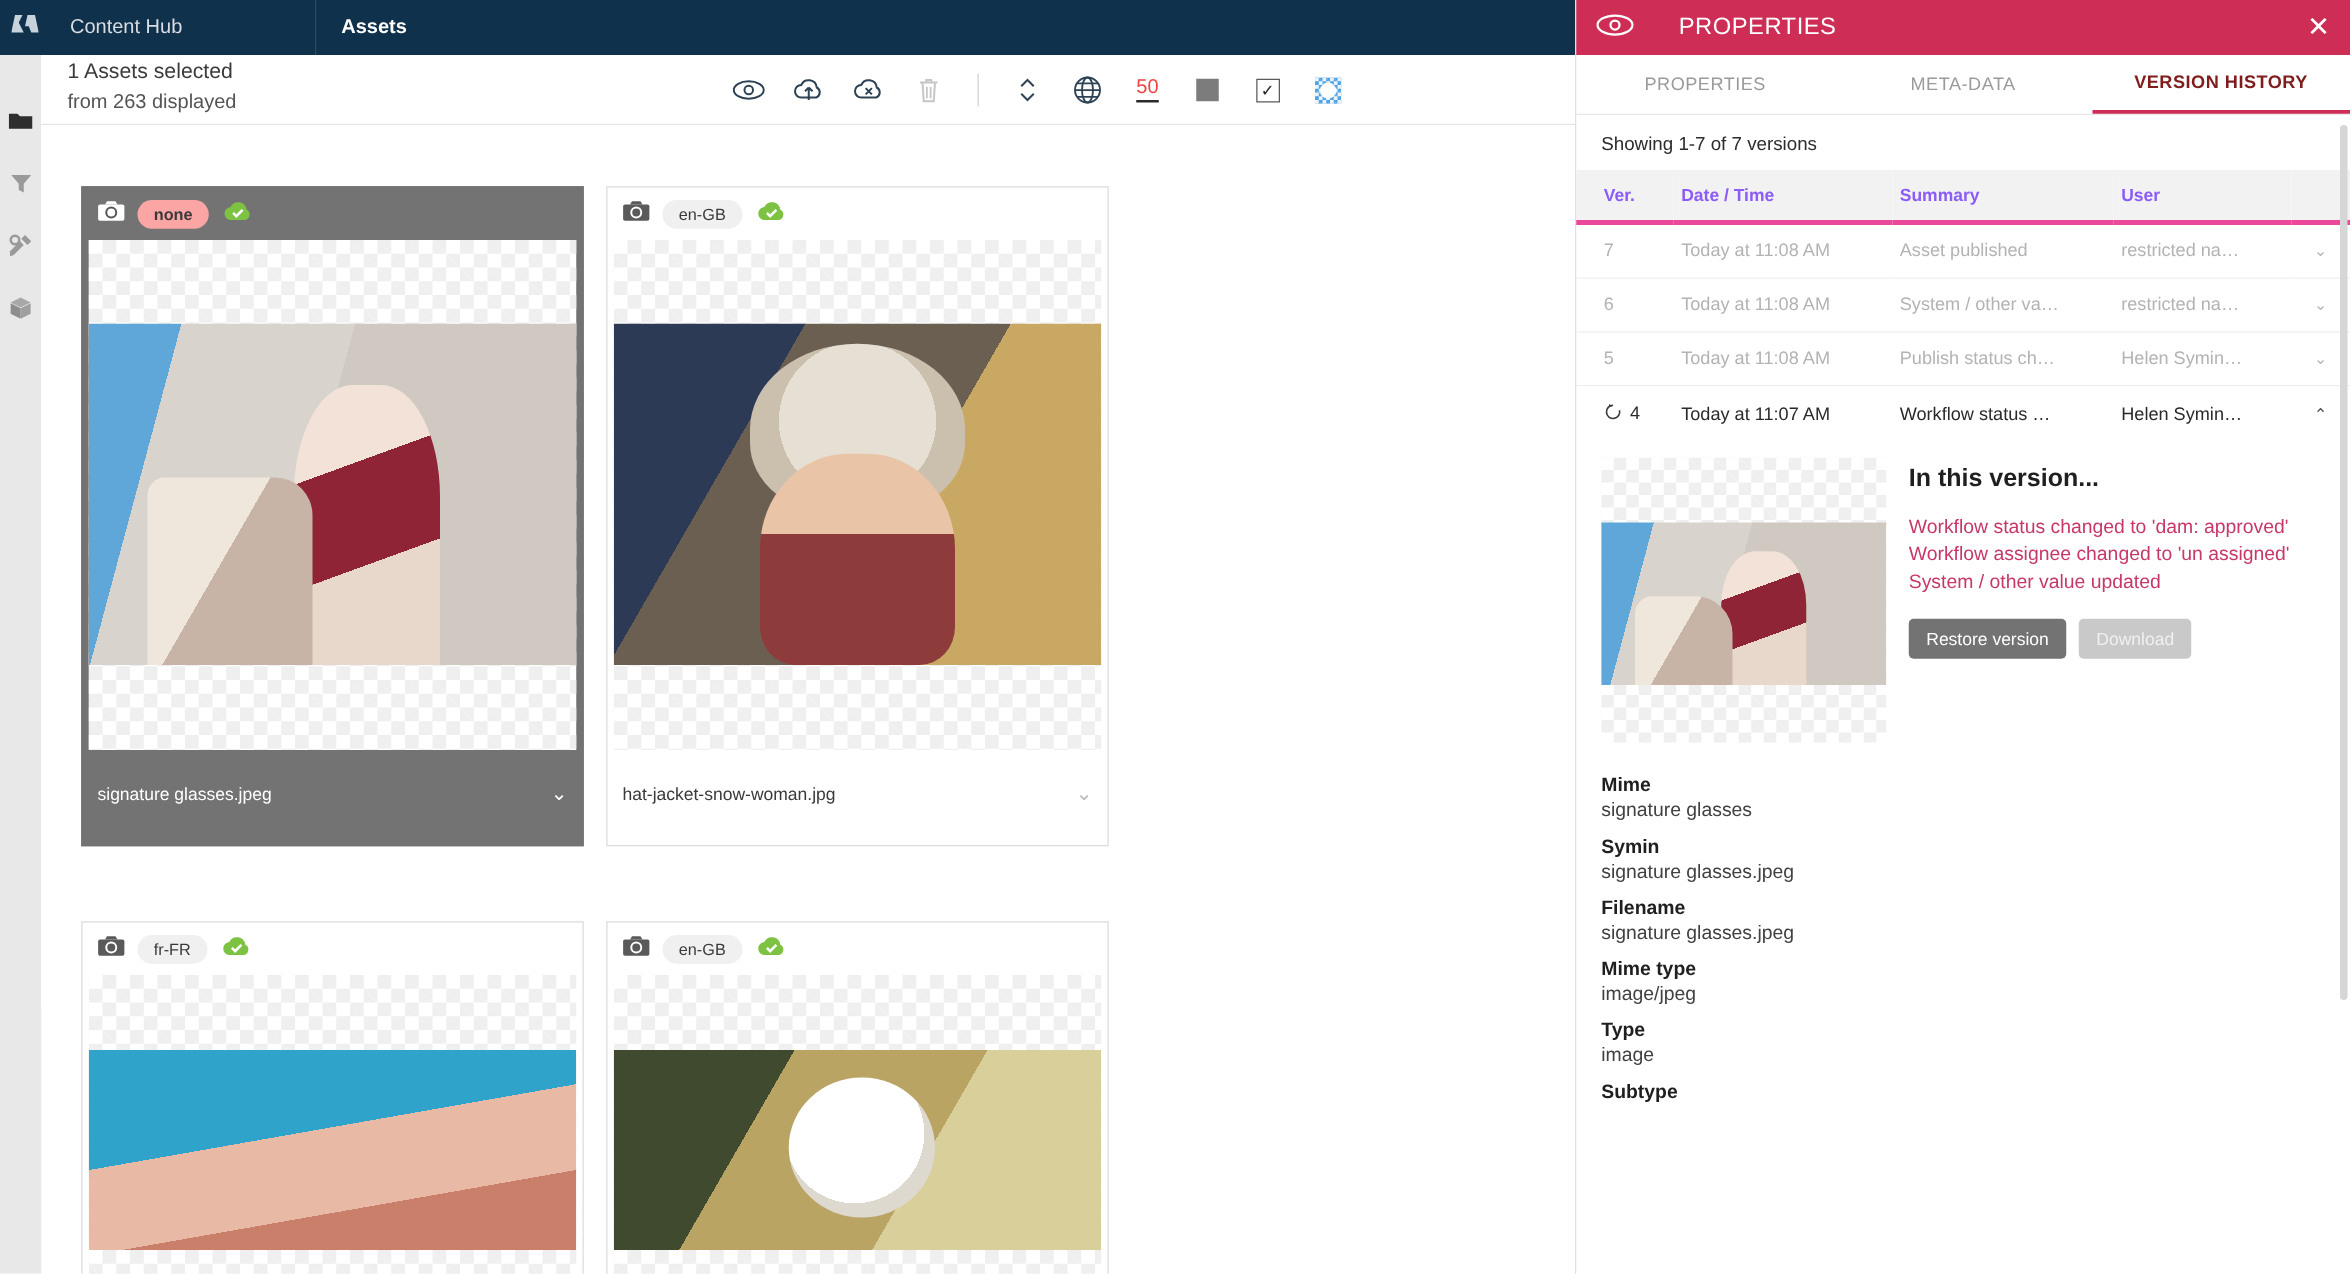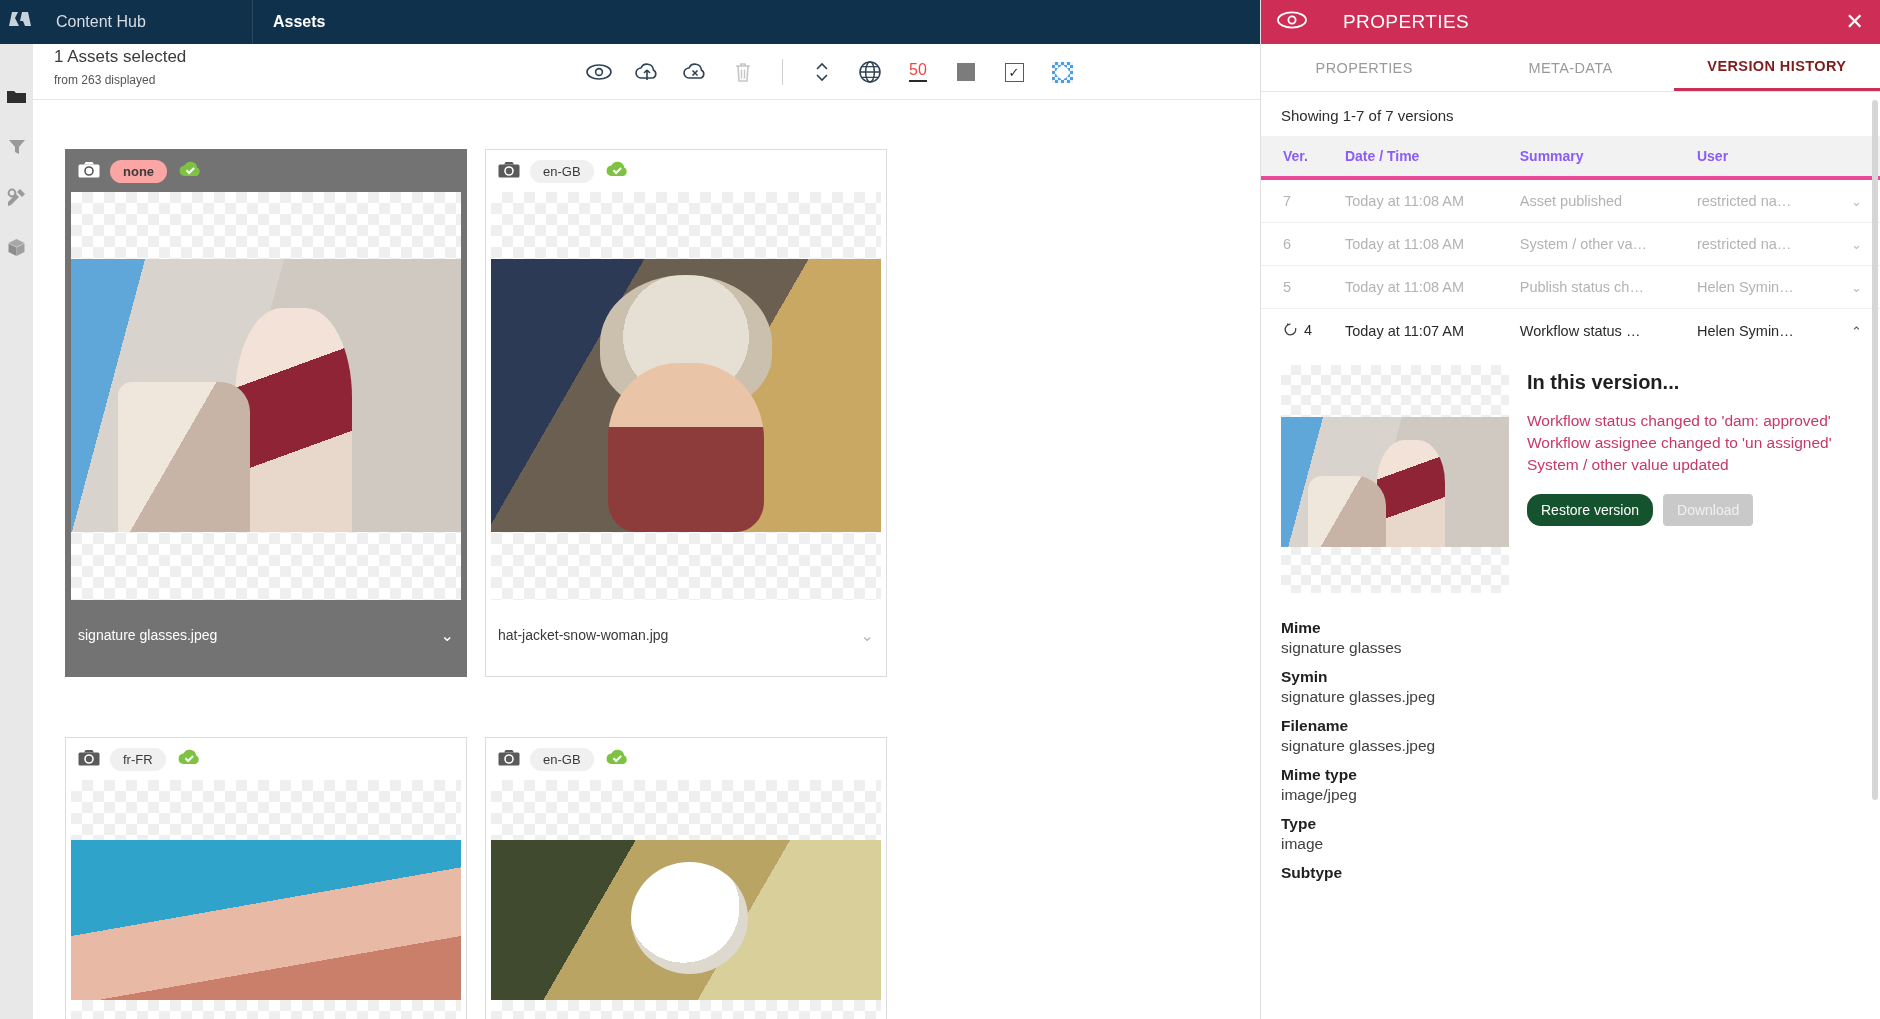--- a/index.html
+++ b/index.html
@@ -47,21 +47,21 @@
   .toolbar {
     position: relative; height: 56px; width: 100%;
     border-bottom: 1px solid #e6e6e6;
   }
   .sel-title {
     position: absolute; left: 21px; top: 3px;
     font-size: 17px; color: #3b3b3b;
   }
   .sel-sub {
     position: absolute; left: 21px; top: 29px;
-    font-size: 12px; color: #555555;
+    font-size: 16px; color: #555555;
   }
   .tb-icons {
     position: absolute; right: 185px; top: 0; height: 56px;
     display: flex; align-items: center; gap: 22px;
   }
   .tb-btn { width: 26px; height: 26px; display: flex; align-items: center; justify-content: center; }
   .tb-divider { width: 1px; height: 26px; background: #cfcfcf; margin: 0 4px; }
   .tb-num {
     font-size: 16px; color: #ef4444; border-bottom: 2px solid #2a2a2a;
     padding-bottom: 2px; line-height: 1;
@@ -231,21 +231,21 @@
   }
   .detail-thumb .img-glasses { top: 52px; height: 130px; left: 0; width: 100%; }
   .detail-body { flex: 1; padding-top: 6px; }
   .detail-h { font-size: 20px; font-weight: bold; color: #1f1f1f; margin-bottom: 16px; }
   .detail-line { color: #c7376a; font-size: 15.5px; line-height: 1.42; }
   .btn-row { display: flex; gap: 10px; margin-top: 18px; }
   .btn {
     font-size: 14px; padding: 9px 14px; border-radius: 4px; border: none;
     font-family: "Liberation Sans", sans-serif; line-height: 1;
   }
-  .btn-primary { background: #14532d; color: #ffffff; border-radius: 14px; }
+  .btn-primary { background: #737373; color: #ffffff; }
   .btn-secondary { background: #c9c9c9; color: #f0f0f0; }
 
   .props { padding: 26px 20px 0 20px; }
   .prop-k { font-size: 15.5px; font-weight: bold; color: #1f1f1f; margin-top: 11px; }
   .prop-k:first-child { margin-top: 0; }
   .prop-v { font-size: 15.5px; color: #414141; margin-top: 2px; }
   .scrollbar {
     position: absolute; right: 2px; top: 100px; width: 6px; height: 700px;
     background: #d6d6d6; border-radius: 3px;
   }

